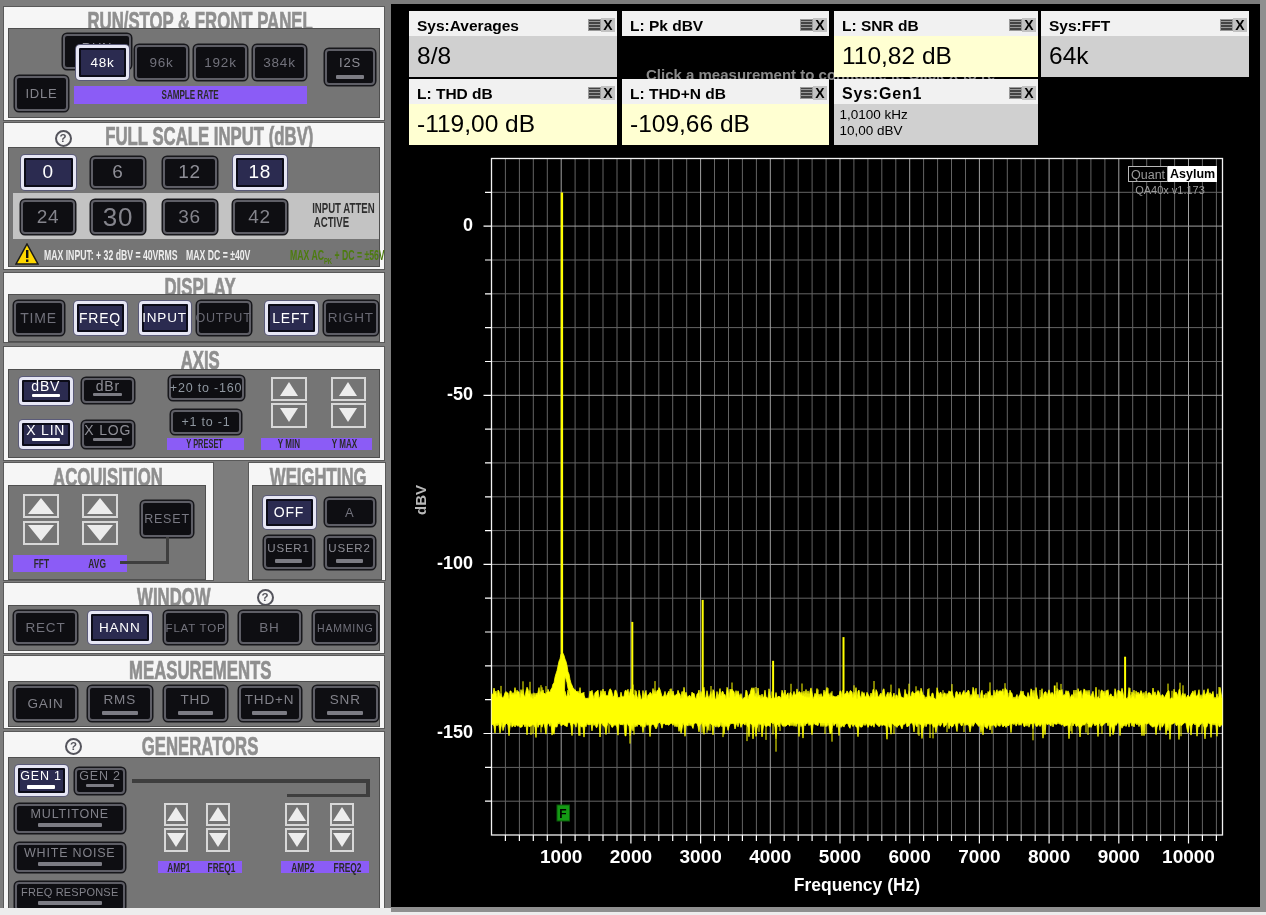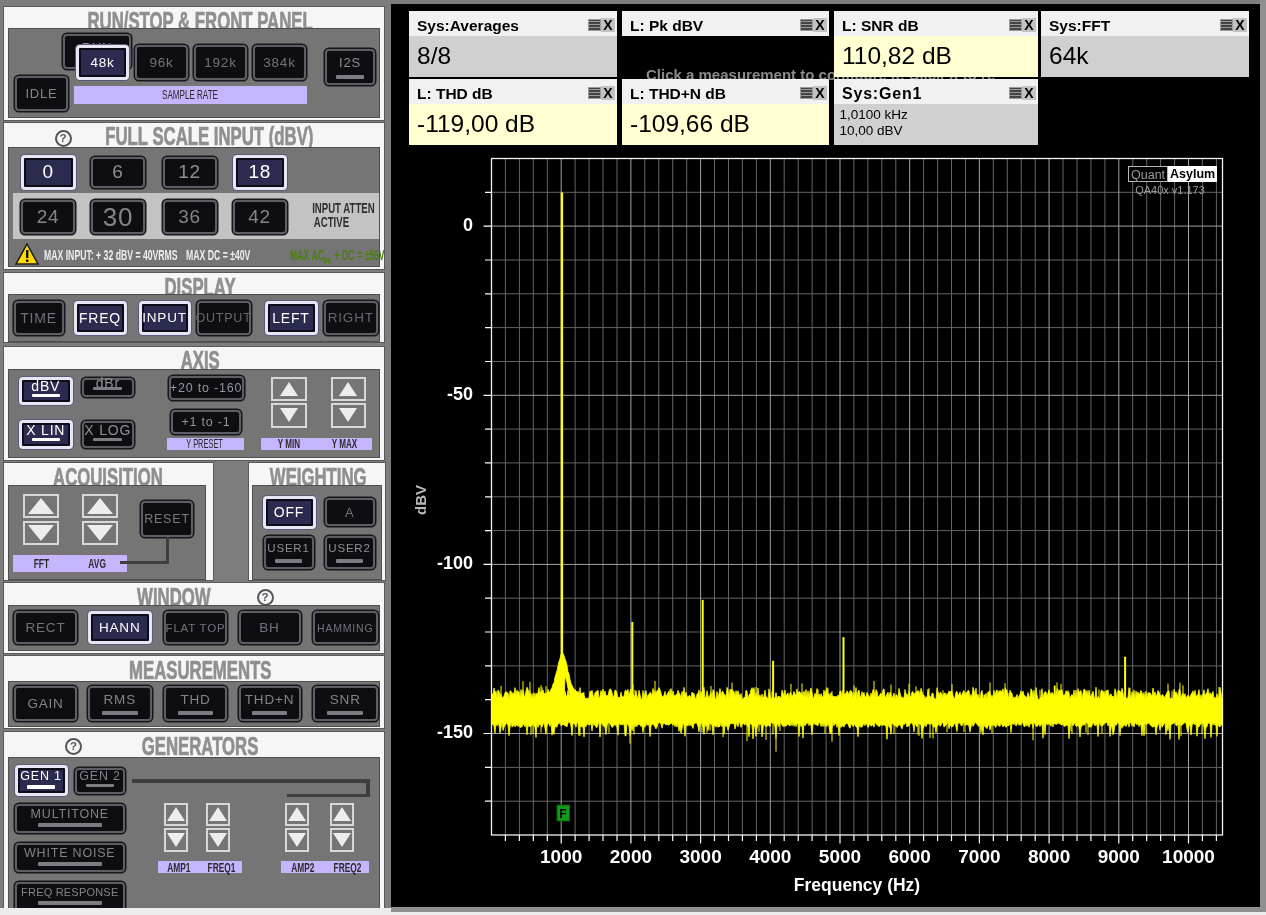--- a/index.html
+++ b/index.html
@@ -8,21 +8,21 @@
 .p{position:absolute;background:#f6f6f6;box-shadow:0 0 0 1px #595959;}
 .in{position:absolute;background:#757575;box-shadow:0 0 0 1px #4f4f4f;}
 .t{position:absolute;left:0;right:0;text-align:center;color:#8f8f8f;font-weight:bold;white-space:nowrap;line-height:1;}
 .t>span{display:inline-block;transform:scaleX(0.67);transform-origin:center;letter-spacing:0px;-webkit-text-stroke:0.7px #8f8f8f;}
 .b{position:absolute;background:#0e0e12;border:2.5px solid #5e5e66;border-radius:4px;box-shadow:0 0 0 1.5px #17171b;
    color:#8e8e96;display:flex;align-items:center;justify-content:center;font-size:13px;letter-spacing:0.8px;box-sizing:border-box;white-space:nowrap;}
 .b.sel{background:#2b2b50;border:3px solid #e6e6f4;color:#fff;box-shadow:0 0 0 1px #5a5a78,inset 0 0 0 2px #0c0c18;}
 .u:after{content:"";position:absolute;left:20%;right:20%;bottom:4.5px;height:3.5px;background:#7c7c84;border-radius:1px;}
 .u{padding-bottom:9px;}
 .sel.u:after{background:#fff;}
-.bar{position:absolute;background:#c4b5fd;color:#2a2a2a;display:flex;align-items:center;justify-content:center;font-weight:normal;}
+.bar{position:absolute;background:#8b5cf6;color:#2a2a2a;display:flex;align-items:center;justify-content:center;font-weight:bold;}
 .bar>span{display:inline-block;transform:scaleX(0.62);white-space:nowrap;}
 .sq{position:absolute;border:2px solid #d8d8d8;box-sizing:border-box;display:flex;align-items:center;justify-content:center;}
 .qm{position:absolute;border:2px solid #54545c;border-radius:50%;color:#54545c;font-weight:bold;display:flex;align-items:center;justify-content:center;box-sizing:border-box;}
 .ln{position:absolute;background:#3e3e3e;}
 .tile{position:absolute;}
 .th{position:absolute;left:0;right:0;top:0;height:25px;background:#f1f1f1;color:#000;font-weight:bold;font-size:15.5px;line-height:29px;padding-left:8px;box-sizing:border-box;}
 .tb{position:absolute;left:0;right:0;top:25px;bottom:0;color:#000;font-size:24.5px;padding:5.5px 0 0 8px;box-sizing:border-box;}
 .gray .tb{background:#d0d0d0;}
 .yel .tb{background:#ffffd2;}
 .mi{position:absolute;width:13px;height:12px;background:#9a9a9a;display:flex;flex-direction:column;justify-content:space-between;padding:1px 1px;box-sizing:border-box;}
@@ -72,21 +72,21 @@
 <div class="b" style="left:13.5px;top:300.5px;width:50px;height:34px;font-size:14px;color:#70707a;">TIME</div>
 <div class="b sel" style="left:73.5px;top:300.5px;width:53px;height:34px;font-size:14px;">FREQ</div>
 <div class="b sel" style="left:138.5px;top:300.5px;width:52px;height:34px;font-size:13.5px;">INPUT</div>
 <div class="b" style="left:196.5px;top:300.5px;width:54px;height:34px;font-size:12.5px;color:#686872;">OUTPUT</div>
 <div class="b sel" style="left:264.5px;top:300.5px;width:53px;height:34px;font-size:14px;">LEFT</div>
 <div class="b" style="left:323.5px;top:300.5px;width:54.5px;height:34px;font-size:13.5px;color:#686872;">RIGHT</div>
 <div class="p" style="left:4px;top:346.5px;width:380px;height:113px;"></div>
 <div class="t" style="top:348px;font-size:25px;left:10px;right:876px;"><span>AXIS</span></div>
 <div class="in" style="left:9px;top:370px;width:370px;height:86.5px;"></div>
 <div class="b sel u" style="left:19px;top:376.5px;width:53.5px;height:28px;font-size:14px;">dBV</div>
-<div class="b u" style="left:81.5px;top:377.5px;width:52.5px;height:19px;font-size:14px;">dBr</div>
+<div class="b u" style="left:81.5px;top:377.5px;width:52.5px;height:25px;font-size:14px;">dBr</div>
 <div class="b sel u" style="left:19px;top:419.5px;width:53.5px;height:29px;font-size:14px;">X LIN</div>
 <div class="b u" style="left:81.5px;top:420.5px;width:52.5px;height:27px;font-size:14px;">X LOG</div>
 <div class="b" style="left:168.5px;top:375.5px;width:75px;height:24px;font-size:12.5px;color:#8f97a0;">+20 to -160</div>
 <div class="b" style="left:171px;top:410px;width:70px;height:24px;font-size:12.5px;color:#8f97a0;">+1 to -1</div>
 <div class="bar" style="left:166.5px;top:438px;width:77px;height:11.5px;font-size:12px;">
       <span>Y PRESET</span>
     </div>
 <div class="sq" style="left:271px;top:376.5px;width:35.5px;height:24.5px;">
       <div style="width:0;height:0;border-left:9.5px solid transparent;border-right:9.5px solid transparent;border-bottom:14.5px solid #ededed;"></div>
     </div>

